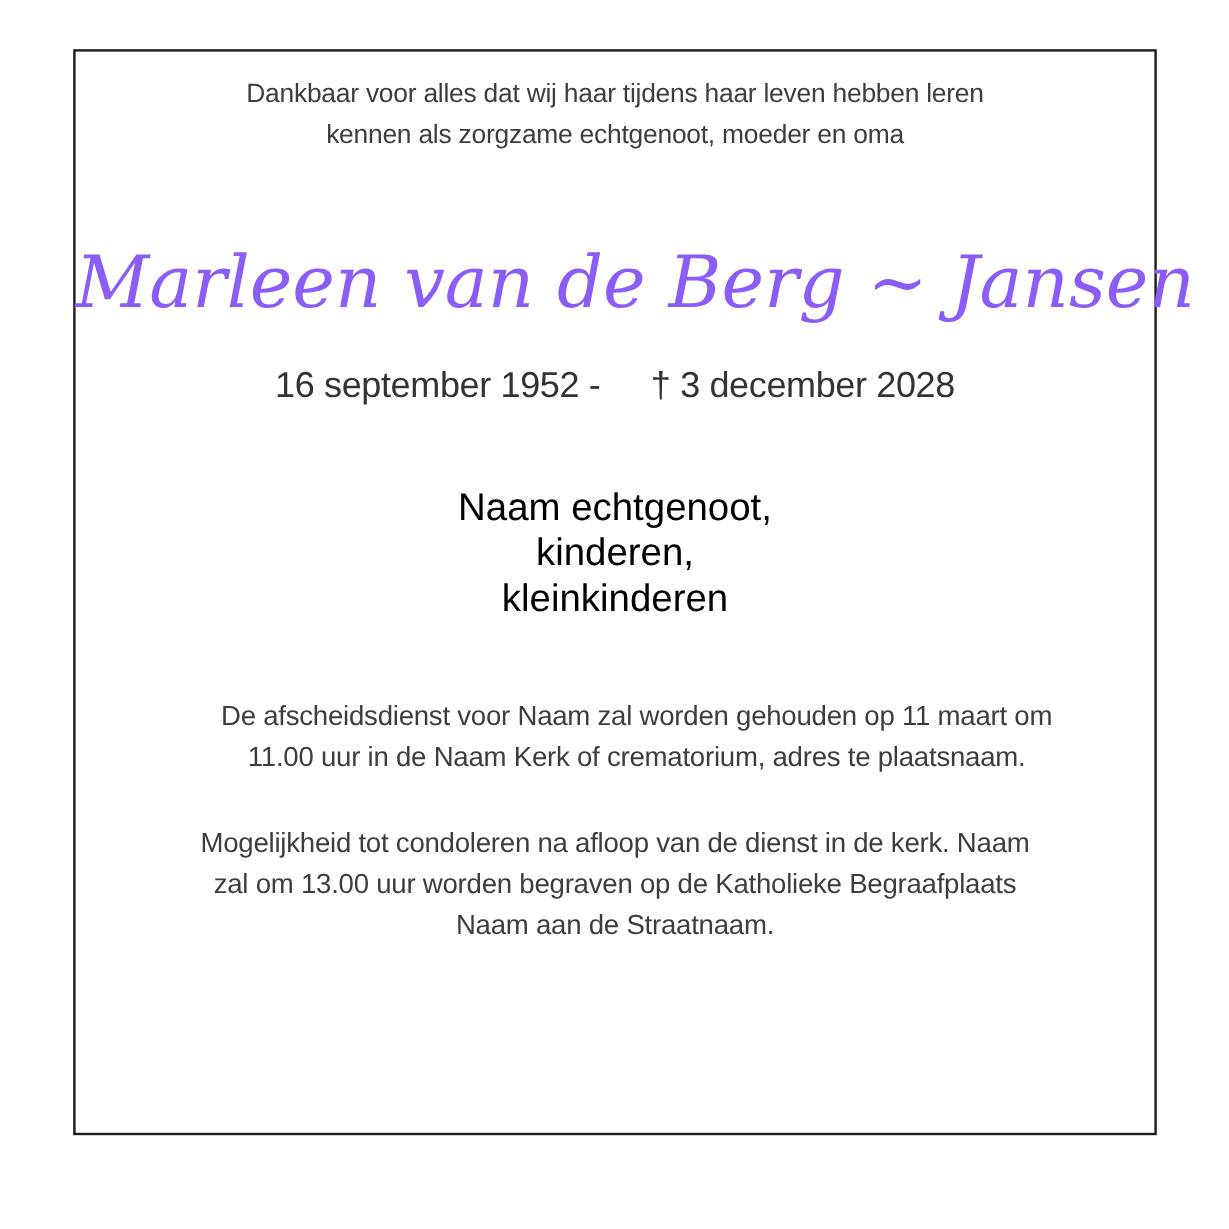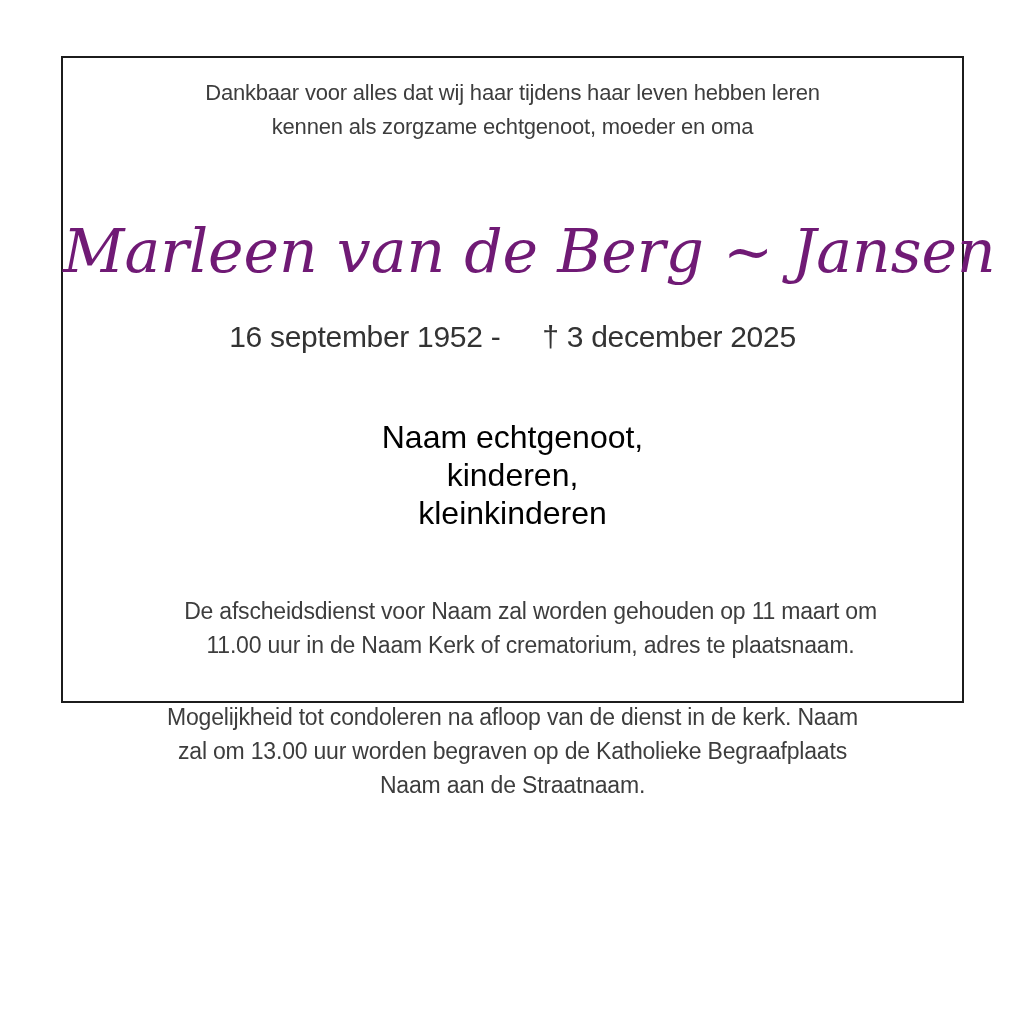--- a/index.html
+++ b/index.html
@@ -9,23 +9,23 @@
   }
   body {
     width: 1024px;
     height: 1024px;
     position: relative;
     font-family: "Liberation Sans", sans-serif;
   }
   .card {
     position: absolute;
     left: 61px;
-    top: 56px;
+    top: 41px;
     width: 903px;
-    height: 647px;
+    height: 905px;
     background: #ffffff;
     border: 2px solid #1c1c1c;
     box-sizing: border-box;
   }
   .block {
     position: absolute;
     left: 0;
     right: 0;
     text-align: center;
     white-space: pre-line;
@@ -36,21 +36,21 @@
     line-height: 34px;
     letter-spacing: -0.2px;
     color: #3d3d3d;
   }
   .deceased-name {
     top: 146px;
     font-family: "DejaVu Serif", serif;
     font-style: italic;
     font-size: 60px;
     line-height: 95px;
-    color: #701a75;
+    color: #8b5cf6;
     white-space: nowrap;
   }
   .dates-line {
     top: 258px;
     display: flex;
     justify-content: center;
     gap: 42px;
     font-size: 30px;
     line-height: 42px;
     letter-spacing: -0.3px;
@@ -79,21 +79,21 @@
 
 <div class="card">
 
   <div class="block opening-text">Dankbaar voor alles dat wij haar tijdens haar leven hebben leren
 kennen als zorgzame echtgenoot, moeder en oma</div>
 
   <div class="block deceased-name">Marleen van de Berg ~ Jansen</div>
 
   <div class="block dates-line">
     <span>16 september 1952 -</span>
-    <span>† 3 december 2025</span>
+    <span>† 3 december 2028</span>
   </div>
 
   <div class="block family-names">Naam echtgenoot,
 kinderen,
 kleinkinderen</div>
 
   <div class="block para para-service">De afscheidsdienst voor Naam zal worden gehouden op 11 maart om
 11.00 uur in de Naam Kerk of crematorium, adres te plaatsnaam.</div>
 
   <div class="block para para-condolence">Mogelijkheid tot condoleren na afloop van de dienst in de kerk. Naam

